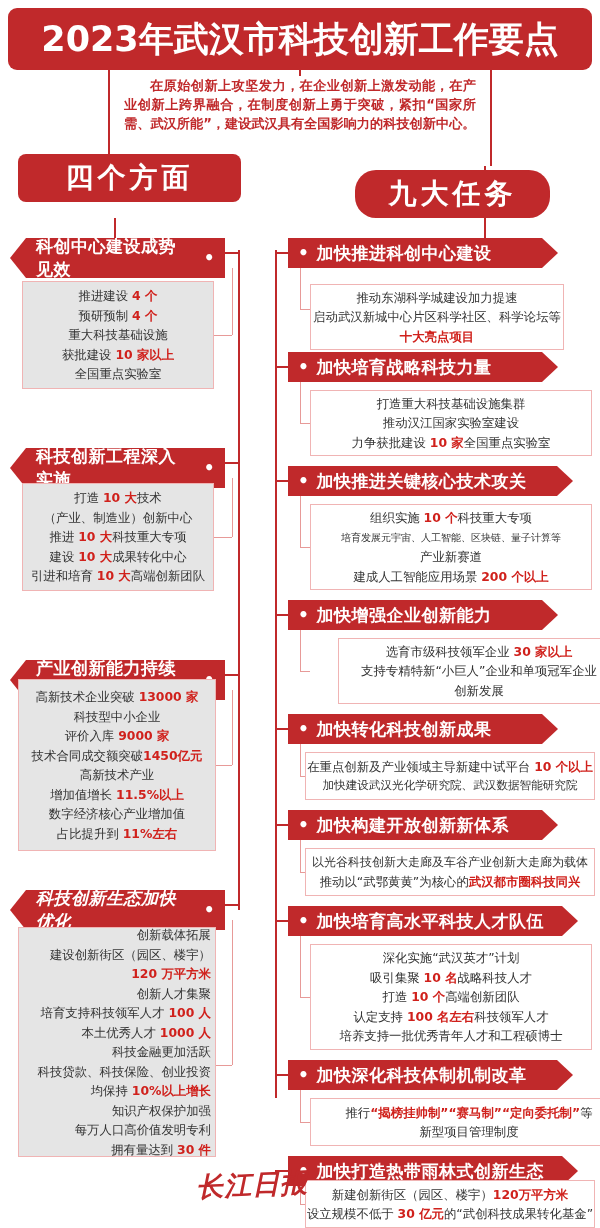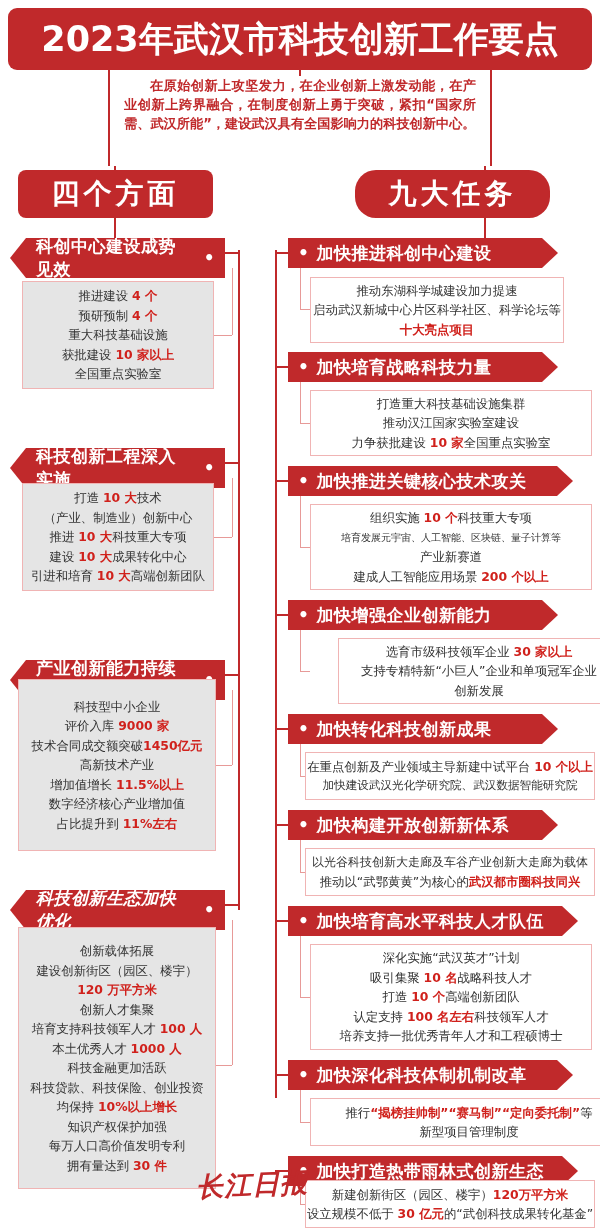--- a/index.html
+++ b/index.html
@@ -73,21 +73,21 @@
     border-radius: 8px;
     display: flex;
     align-items: center;
     justify-content: center;
     color: #fff;
     font-size: 28px;
     font-weight: bold;
     letter-spacing: 4px;
     box-sizing: border-box;
   }
-  .big-head.left  { left: 18px;  top: 170px; width: 195px; height: 48px; }
+  .big-head.left  { left: 18px;  top: 154px; width: 223px; height: 48px; }
   .big-head.right { left: 355px; top: 170px; width: 195px; height: 48px; border-radius: 21px; }
 
   
   .stub {
     position: absolute;
     width: 2px;
     background: #C0292B;
   }
 
   
@@ -249,36 +249,37 @@
         <div class="l-line"><span>引进和培育 </span><b>10 大</b><span>高端创新团队</span></div>
       </div>
       <div class="vline-lt" style="left: 232px; top: 478px; height: 59px;"></div>
       <div class="hline-lt" style="left: 214px; top: 537px; width: 18px;"></div>
       <div class="l-banner" style="left: 10px; top: 660px; width: 215px;">
         <span>产业创新能力持续增强</span>
         <span class="dot">•</span>
       </div>
       <div class="hline" style="left: 225px; top: 674px; width: 13px;"></div>
       <div class="l-box" style="left: 18px; top: 679px; width: 198px; height: 172px;">
+        <div class="l-line"><span>高新技术企业突破 </span><b>13000 家</b></div>
         <div class="l-line"><span>科技型中小企业</span></div>
         <div class="l-line"><span>评价入库 </span><b>9000 家</b></div>
         <div class="l-line"><span>技术合同成交额突破</span><b>1450亿元</b></div>
         <div class="l-line"><span>高新技术产业</span></div>
         <div class="l-line"><span>增加值增长 </span><b>11.5%以上</b></div>
         <div class="l-line"><span>数字经济核心产业增加值</span></div>
         <div class="l-line"><span>占比提升到 </span><b>11%左右</b></div>
       </div>
       <div class="vline-lt" style="left: 232px; top: 690px; height: 75px;"></div>
       <div class="hline-lt" style="left: 216px; top: 765px; width: 16px;"></div>
       <div class="l-banner" style="left: 10px; top: 890px; width: 215px; font-style: italic;">
         <span>科技创新生态加快优化</span>
         <span class="dot">•</span>
       </div>
       <div class="hline" style="left: 225px; top: 904px; width: 13px;"></div>
-      <div class="l-box" style="left: 18px; top: 927px; width: 198px; height: 262px;">
+      <div class="l-box" style="left: 18px; top: 927px; width: 198px; height: 230px; align-items: flex-end;">
         <div class="l-line"><span>创新载体拓展</span></div>
         <div class="l-line"><span>建设创新街区（园区、楼宇）</span></div>
         <div class="l-line"><b>120 万平方米</b></div>
         <div class="l-line"><span>创新人才集聚</span></div>
         <div class="l-line"><span>培育支持科技领军人才 </span><b>100 人</b></div>
         <div class="l-line"><span>本土优秀人才 </span><b>1000 人</b></div>
         <div class="l-line"><span>科技金融更加活跃</span></div>
         <div class="l-line"><span>科技贷款、科技保险、创业投资</span></div>
         <div class="l-line"><span>均保持 </span><b>10%以上增长</b></div>
         <div class="l-line"><span>知识产权保护加强</span></div>
@@ -287,21 +288,21 @@
       </div>
       <div class="vline-lt" style="left: 232px; top: 920px; height: 144.5px;"></div>
       <div class="hline-lt" style="left: 216px; top: 1064.5px; width: 16px;"></div>
     </div>
   <div id="right-col">
       <div class="r-banner" style="left: 288px; top: 238px; width: 270px;">
         <span class="dot">•</span>
         <span>加快推进科创中心建设</span>
       </div>
       <div class="hline" style="left: 275px; top: 252px; width: 13px;"></div>
-      <div class="r-box" style="left: 310px; top: 277px; width: 254px; height: 66px;">
+      <div class="r-box" style="left: 310px; top: 284px; width: 254px; height: 66px;">
         <div class="r-line"><span>推动东湖科学城建设加力提速</span></div>
         <div class="r-line"><span>启动武汉新城中心片区科学社区、科学论坛等</span></div>
         <div class="r-line"><b>十大亮点项目</b></div>
       </div>
       <div class="vline-lt" style="left: 300px; top: 268px; height: 41px;"></div>
       <div class="hline-lt" style="left: 300px; top: 309px; width: 10px;"></div>
       <div class="r-banner" style="left: 288px; top: 352px; width: 270px;">
         <span class="dot">•</span>
         <span>加快培育战略科技力量</span>
       </div>

